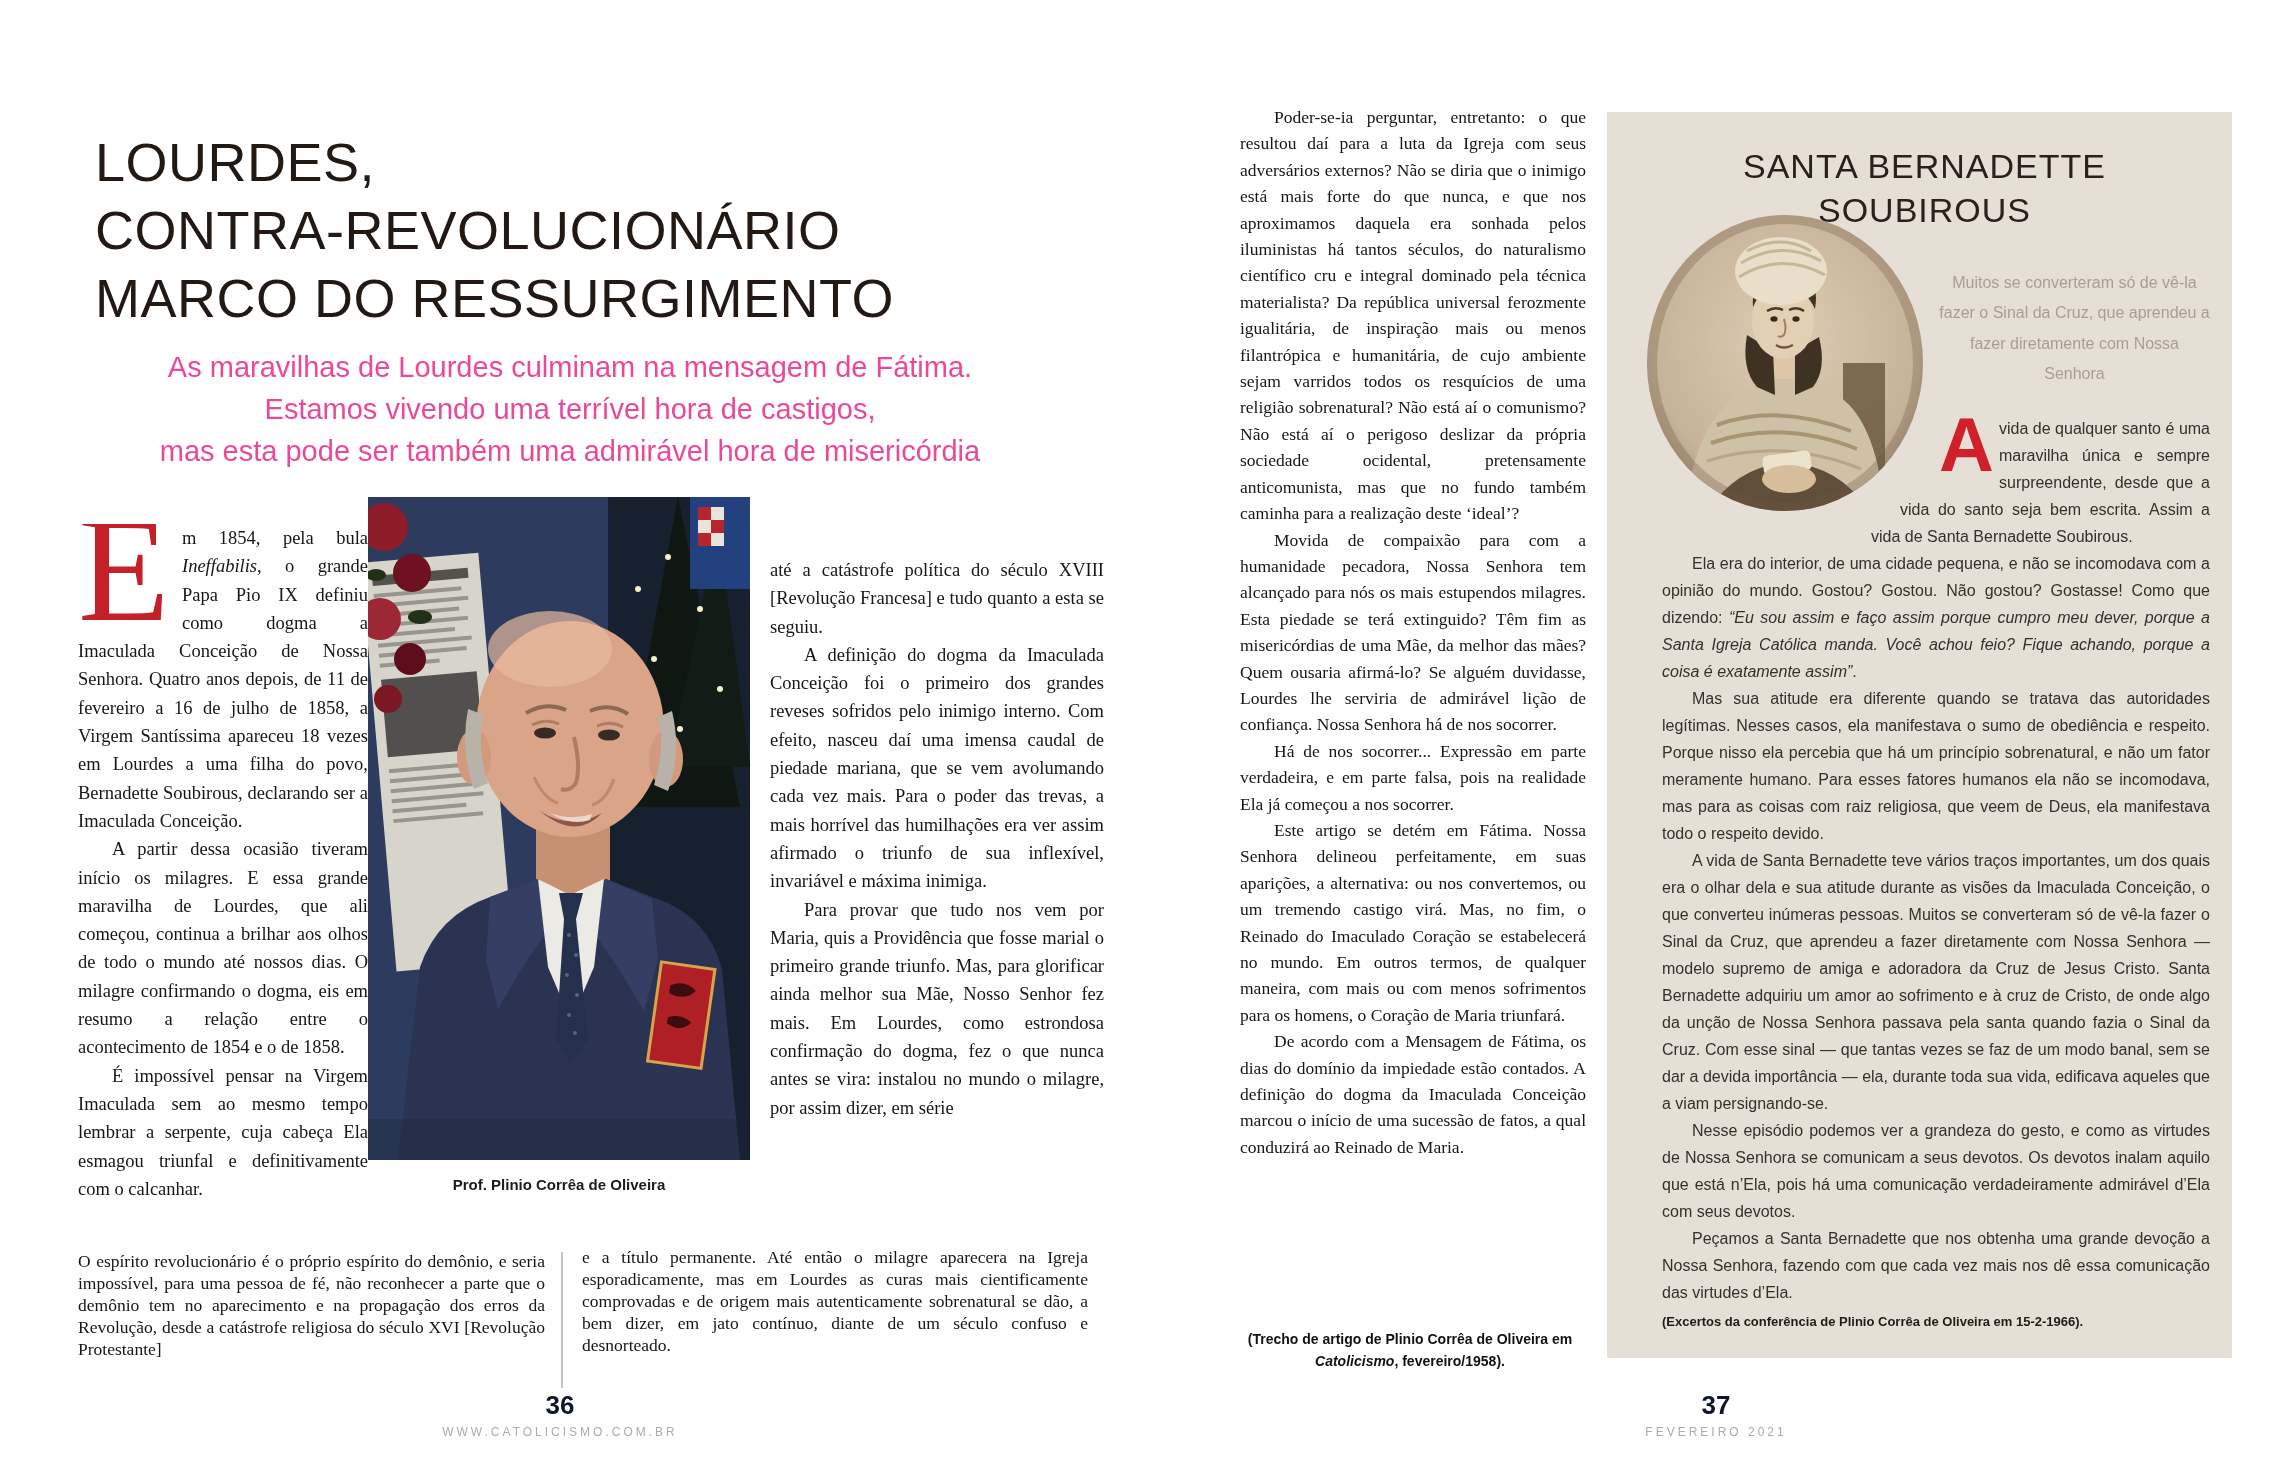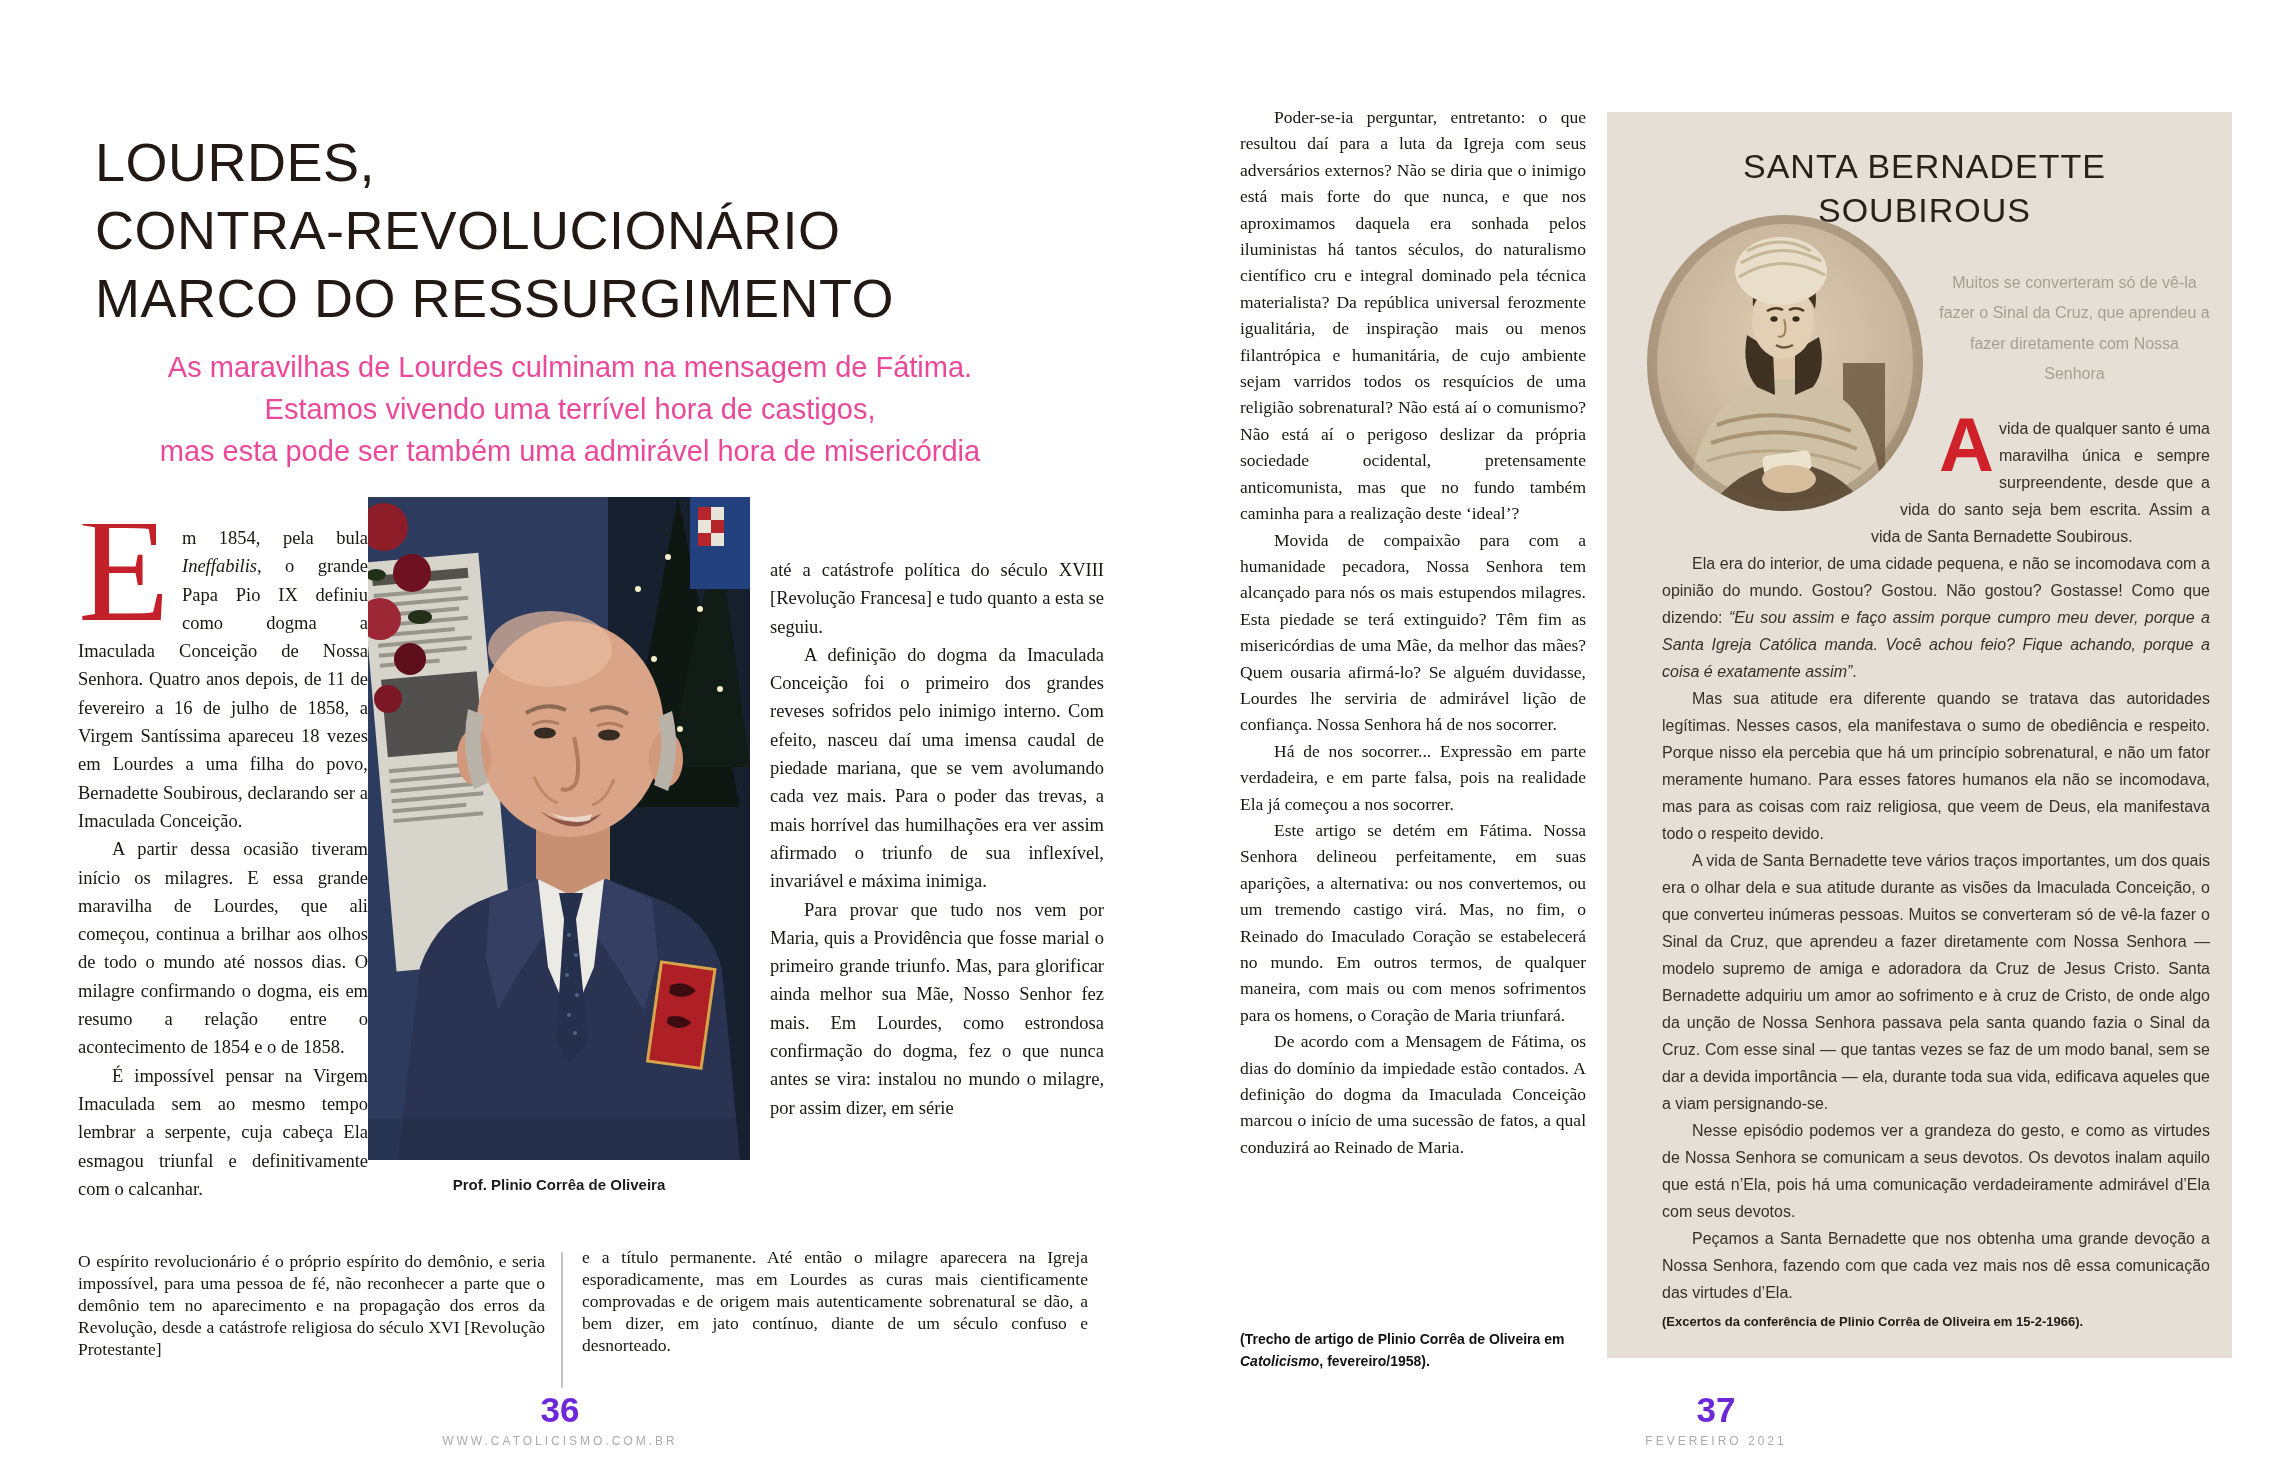--- a/index.html
+++ b/index.html
@@ -35,25 +35,25 @@
   .vrule{left:561px;top:1252px;width:2px;height:136px;background:#c2c2c2;}
 
   .photo-plinio{left:368px;top:497px;width:382px;height:663px;overflow:hidden;}
   .photo-plinio svg{display:block;}
   .caption{left:368px;top:1176px;width:382px;text-align:center;
     font-family:"Liberation Sans",sans-serif;font-weight:700;font-size:15px;color:#1c1c1c;}
 
   .footer{width:300px;text-align:center;font-family:"Liberation Sans",sans-serif;}
   .footer-left{left:410px;top:1390px;}
   .footer-right{left:1566px;top:1390px;}
-  .pagenum{font-size:35px;font-weight:700;color:#6d28d9;}
+  .pagenum{font-size:26px;font-weight:700;color:#0f172a;}
   .footnote{font-size:12px;letter-spacing:3px;color:#ababab;margin-top:4px;}
 
   
-  .credit1{left:1240px;top:1328px;width:340px;text-align:left;
+  .credit1{left:1240px;top:1328px;width:340px;text-align:center;
     font-family:"Liberation Sans",sans-serif;font-weight:700;font-size:14px;
     line-height:22px;color:#111;}
 
   
   .sidebar{left:1607px;top:112px;width:625px;height:1246px;background:#e5dfd5;
     overflow:hidden;box-sizing:border-box;padding:0 22px 17px 55px;
     font-family:"Liberation Sans",sans-serif;color:#35302a;}
   .sb-title{position:absolute;left:30px;right:20px;top:32px;text-align:center;
     font-size:34px;line-height:44px;font-weight:400;letter-spacing:1px;color:#2a211b;margin:0;}
   .sb-photo{float:left;width:276px;height:296px;margin:103px 16px 14px -15px;

